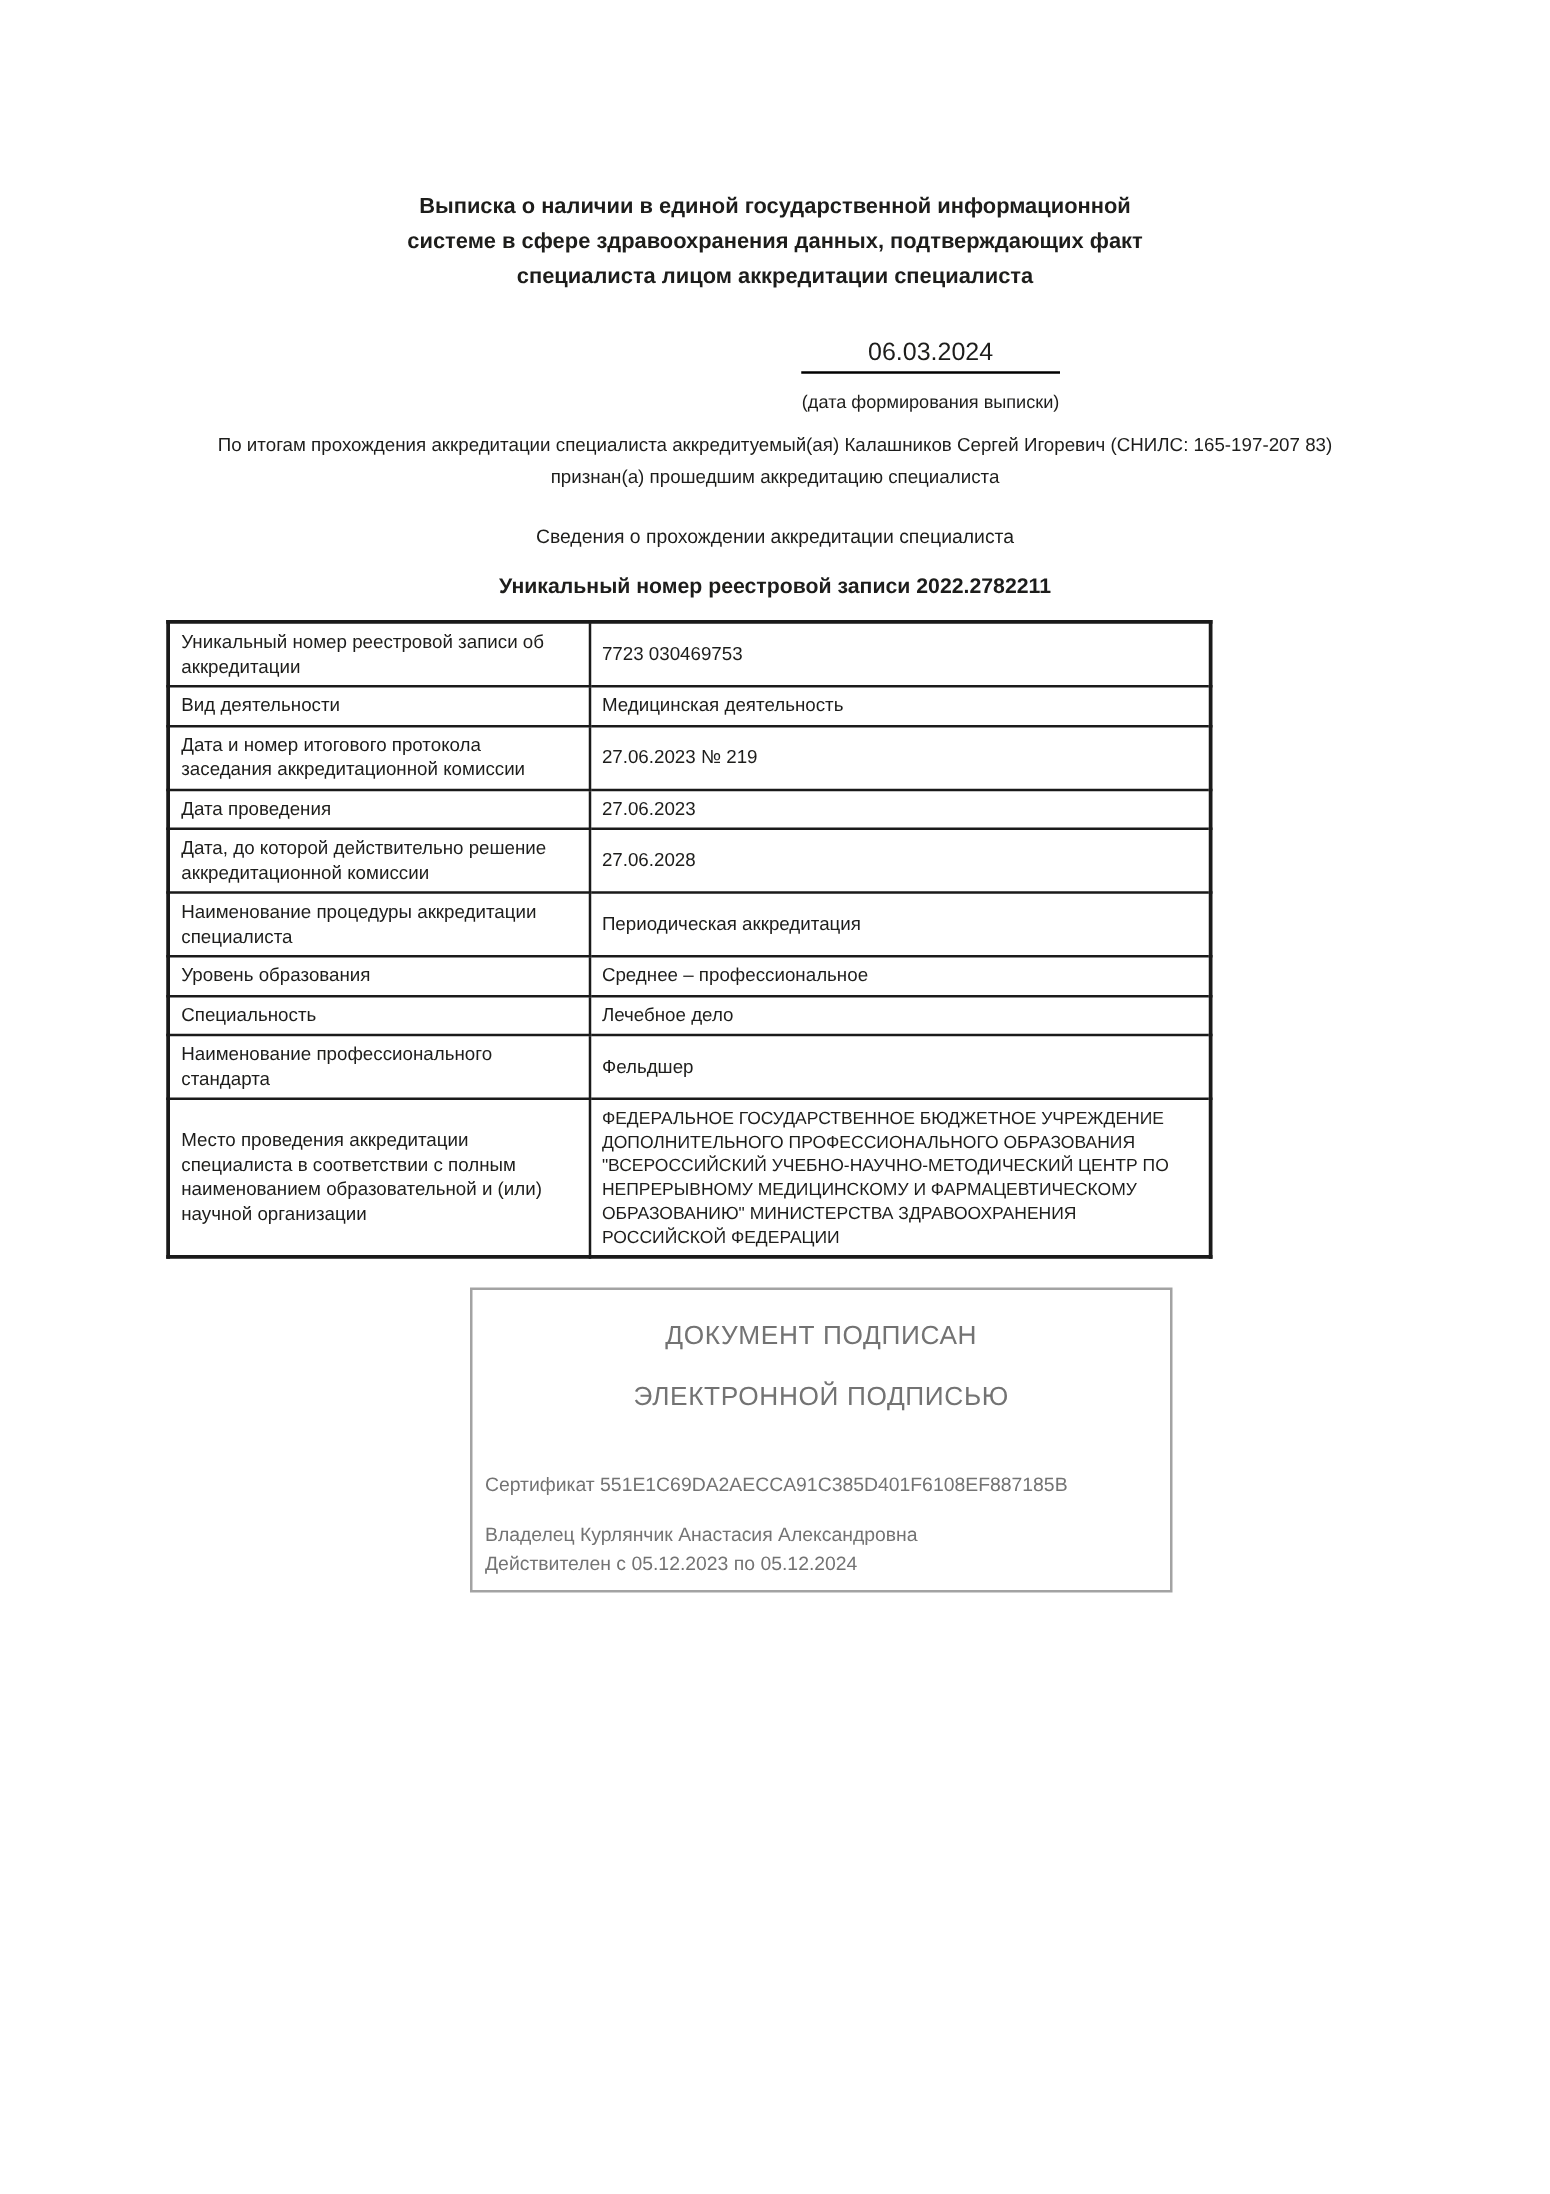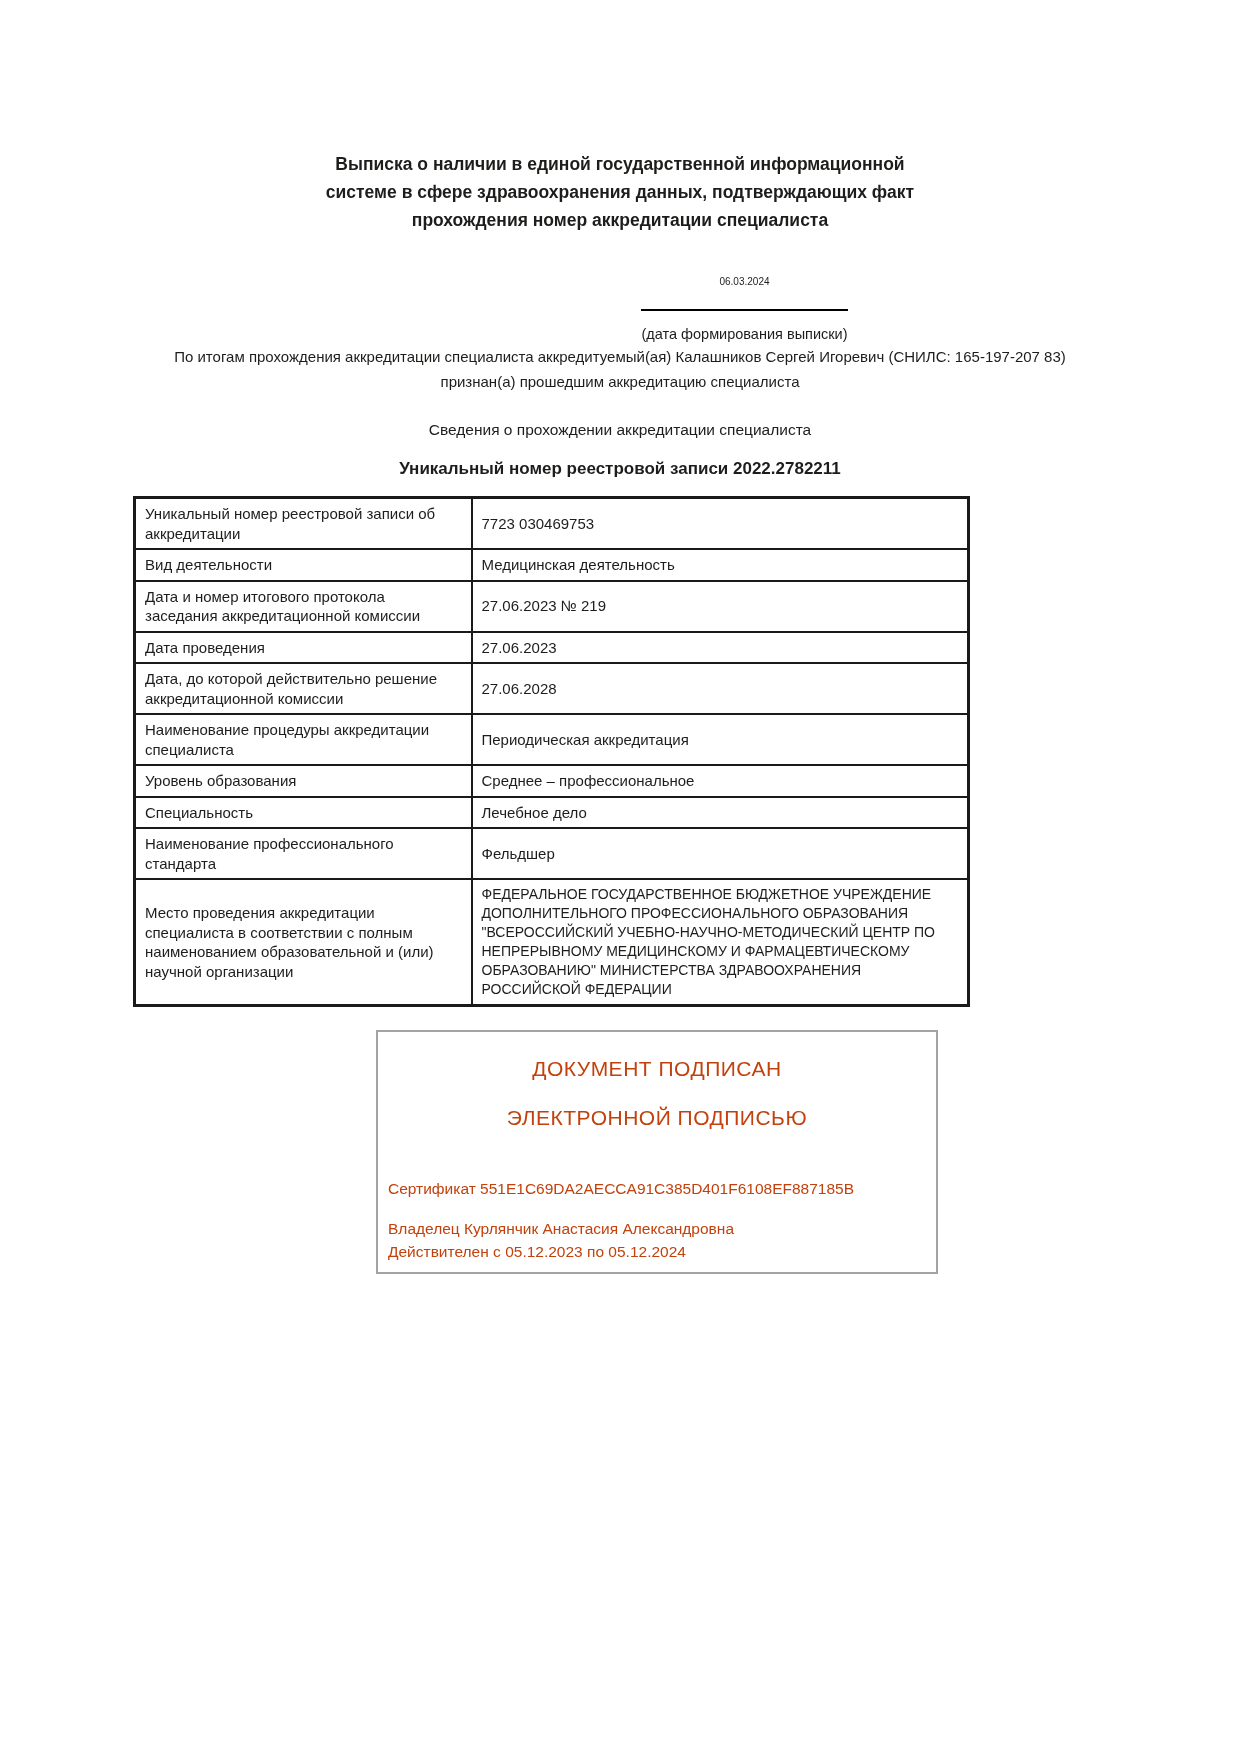--- a/index.html
+++ b/index.html
@@ -21,23 +21,23 @@
     font-weight: bold;
     line-height: 28px;
   }
   .date-block {
     position: absolute;
     top: 273px; left: 641px;
     width: 207px;
     text-align: center;
   }
   .date-value {
-    font-size: 10px;
+    font-size: 20px;
     line-height: 18px;
-    padding-bottom: 18px;
+    padding-bottom: 6px;
     border-bottom: 2px solid #000000;
   }
   .date-caption {
     font-size: 14.5px;
     line-height: 17px;
     padding-top: 15px;
   }
   .intro {
     position: absolute;
     top: 344px; left: 68px;
@@ -79,21 +79,21 @@
     word-wrap: break-word;
   }
   .col-label { width: 337px; }
   td.institution { font-size: 14px; line-height: 19px; }
   .sig-box {
     position: absolute;
     left: 376px; top: 1030px;
     width: 562px; height: 244px;
     border: 2px solid #a3a3a3;
     box-sizing: border-box;
-    color: #c2410c;
+    color: #737373;
     background: #ffffff;
   }
   .sig-title {
     text-align: center;
     font-size: 21px;
     letter-spacing: 0.5px;
     margin-top: 25px;
   }
   .sig-title2 { }
   .sig-detail {
@@ -106,21 +106,21 @@
   .sig-validity { margin-top: 5px; }
 </style>
 </head>
 <body>
 
 <div class="page">
 
   <div class="doc-title">
     <div>Выписка о наличии в единой государственной информационной</div>
     <div>системе в сфере здравоохранения данных, подтверждающих факт</div>
-    <div>прохождения номер аккредитации специалиста</div>
+    <div>специалиста лицом аккредитации специалиста</div>
   </div>
 
   <div class="date-block">
     <div class="date-value">06.03.2024</div>
     <div class="date-caption">(дата формирования выписки)</div>
   </div>
 
   <div class="intro">
     <div>По итогам прохождения аккредитации специалиста аккредитуемый(ая) Калашников Сергей Игоревич (СНИЛС: 165-197-207 83)</div>
     <div>признан(а) прошедшим аккредитацию специалиста</div>

